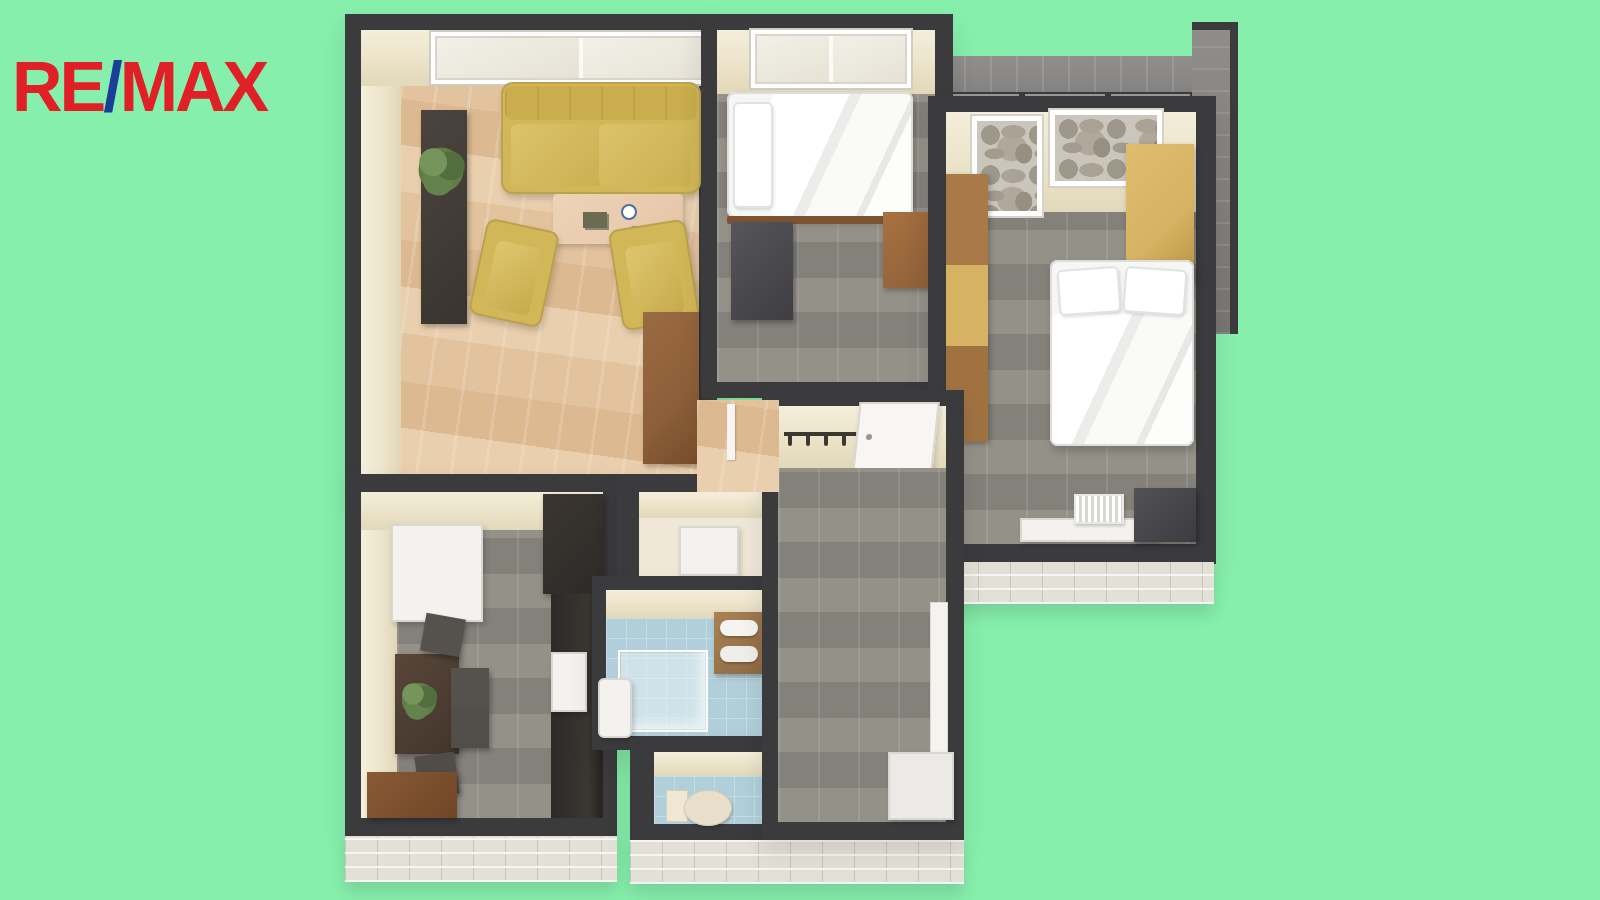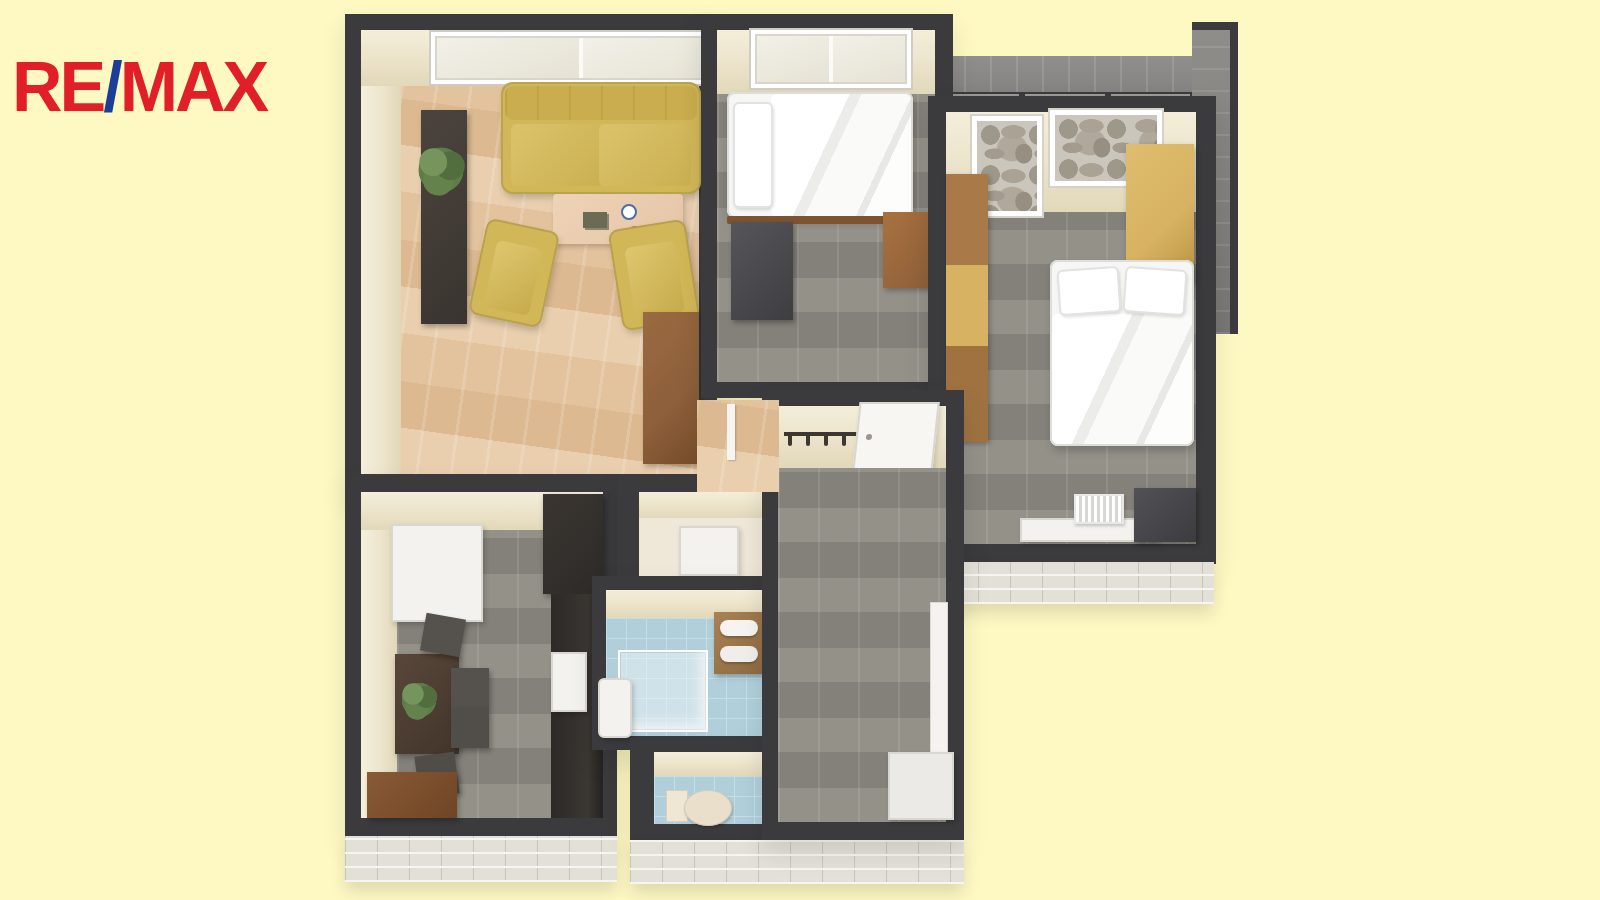--- a/index.html
+++ b/index.html
@@ -1,16 +1,16 @@
 <!DOCTYPE html>
 <html style="--logo-red: #e01f26; --logo-blue: #1b3e97; --wall: #3b3b3d; --wall-face: #ede5cc; --wood-floor-a: #e9cfae; --wood-floor-b: #dcb990; --gray-floor-a: #949189; --gray-floor-b: #84817b; --tile-blue-a: #b0cfda; --tile-blue-b: #c6dde4; --brick-a: #e3e0d7; --brick-b: #f6f5f1; --sofa-yellow: #d2b758; --sofa-yellow-dark: #bfa244; --furniture-brown: #8d5f3a; --furniture-dark: #47453f; --wardrobe-tan: #d6b262; --table-wood: #e6c5a8; --white-goods: #f3f2ef; --bed-white: #f6f6f5; --plant-green: #5d7c48; --kitchen-dark: #2e2b28;"><head>
 <meta charset="utf-8">
 <style>
   html,body{margin:0;padding:0;background:#ffffff;}
-  .canvas{position:relative;width:1600px;height:900px;background:#fef9c3;overflow:hidden;
+  .canvas{position:relative;width:1600px;height:900px;background:#86efac;overflow:hidden;
           font-family:"Liberation Sans",sans-serif;}
   
   .logo{position:absolute;left:12px;top:52px;font-size:70px;font-weight:bold;
         letter-spacing:-3px;line-height:1;user-select:none;}
   .logo .red{color:var(--logo-red,#e01f26);}
   .logo .blue{color:var(--logo-blue,#1b3e97);}
   
   .room{position:absolute;background:var(--wall,#3b3b3d);box-shadow:0 12px 24px rgba(0,0,0,.10);}
   .room > div{position:absolute;}
   .face{background:linear-gradient(180deg,#f4eeda,var(--wall-face,#ede5cc) 45%,#e2d8ba);}

